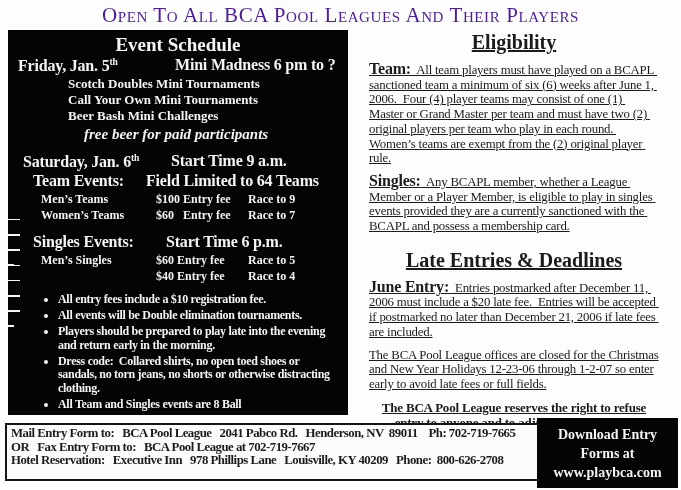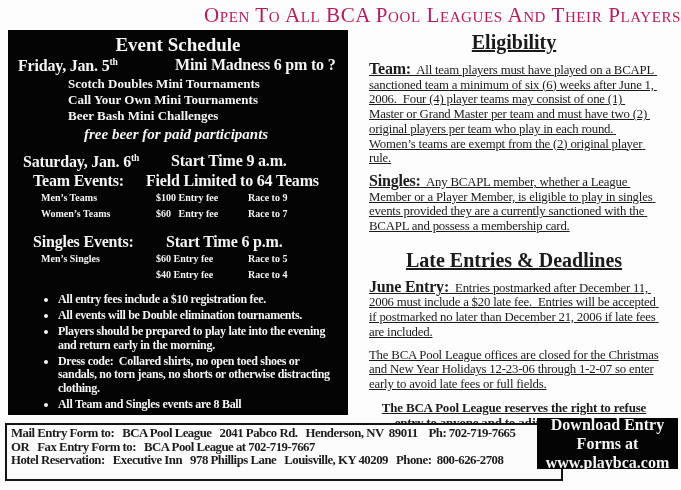--- a/index.html
+++ b/index.html
@@ -9,43 +9,43 @@
     color: #1b1b1b;
     font-family: "Liberation Serif", serif;
     position: relative;
     overflow: hidden;
   }
   .pre { white-space: pre-wrap; }
 
   
   .page-title {
     position: absolute; top: 3px; left: 0; width: 100%;
-    text-align: right;
+    text-align: center;
     font-variant: small-caps;
     font-size: 21px;
     letter-spacing: 0.6px;
-    color: #be185d;
+    color: #4c1d95;
   }
 
   
   .sched {
     position: absolute; left: 8px; top: 30px;
     width: 340px; height: 385px;
     background: #040404;
     color: #f5f5f5;
     font-weight: bold;
     box-sizing: border-box;
     padding-top: 4px;
     overflow: hidden;
   }
   .sched-title { text-align: center; font-size: 19px; line-height: 22px; }
   .row { position: relative; white-space: pre; }
   .row > span { position: absolute; top: 0; }
   .row-lg { height: 20px; font-size: 16px; letter-spacing: -0.2px; }
-  .row-sm { height: 16px; font-size: 10px; }
+  .row-sm { height: 16px; font-size: 12px; text-decoration: underline; }
   sup { font-size: 0.6em; }
   .fri-item { margin-left: 60px; font-size: 13px; line-height: 16px; white-space: pre; }
   .free-beer { margin: 1px 0 8px 76px; font-size: 15px; font-style: italic; line-height: 19px; }
   .gap9 { height: 9px; }
   .sched ul {
     margin: 8px 10px 0 0;
     padding-left: 50px;
     font-size: 12px;
     letter-spacing: -0.3px;
     line-height: 13.5px;
@@ -79,25 +79,25 @@
     font-family: "Liberation Sans", sans-serif;
     font-size: 12.4px;
     letter-spacing: -0.4px;
     text-align: center;
     margin-top: 12px;
   }
 
   
   .download {
     position: absolute; left: 537px; top: 418px;
-    width: 141px; height: 51px;
+    width: 141px; height: 70px;
     background: #040404;
     color: #f5f5f5;
     font-weight: bold;
-    font-size: 16px;
+    font-size: 14px;
     text-align: center;
     display: flex; flex-direction: column; justify-content: center;
     line-height: 19px;
   }
 </style>
 </head>
 <body>
 
 <div class="page-title">Open To All BCA Pool Leagues And Their Players</div>
 

